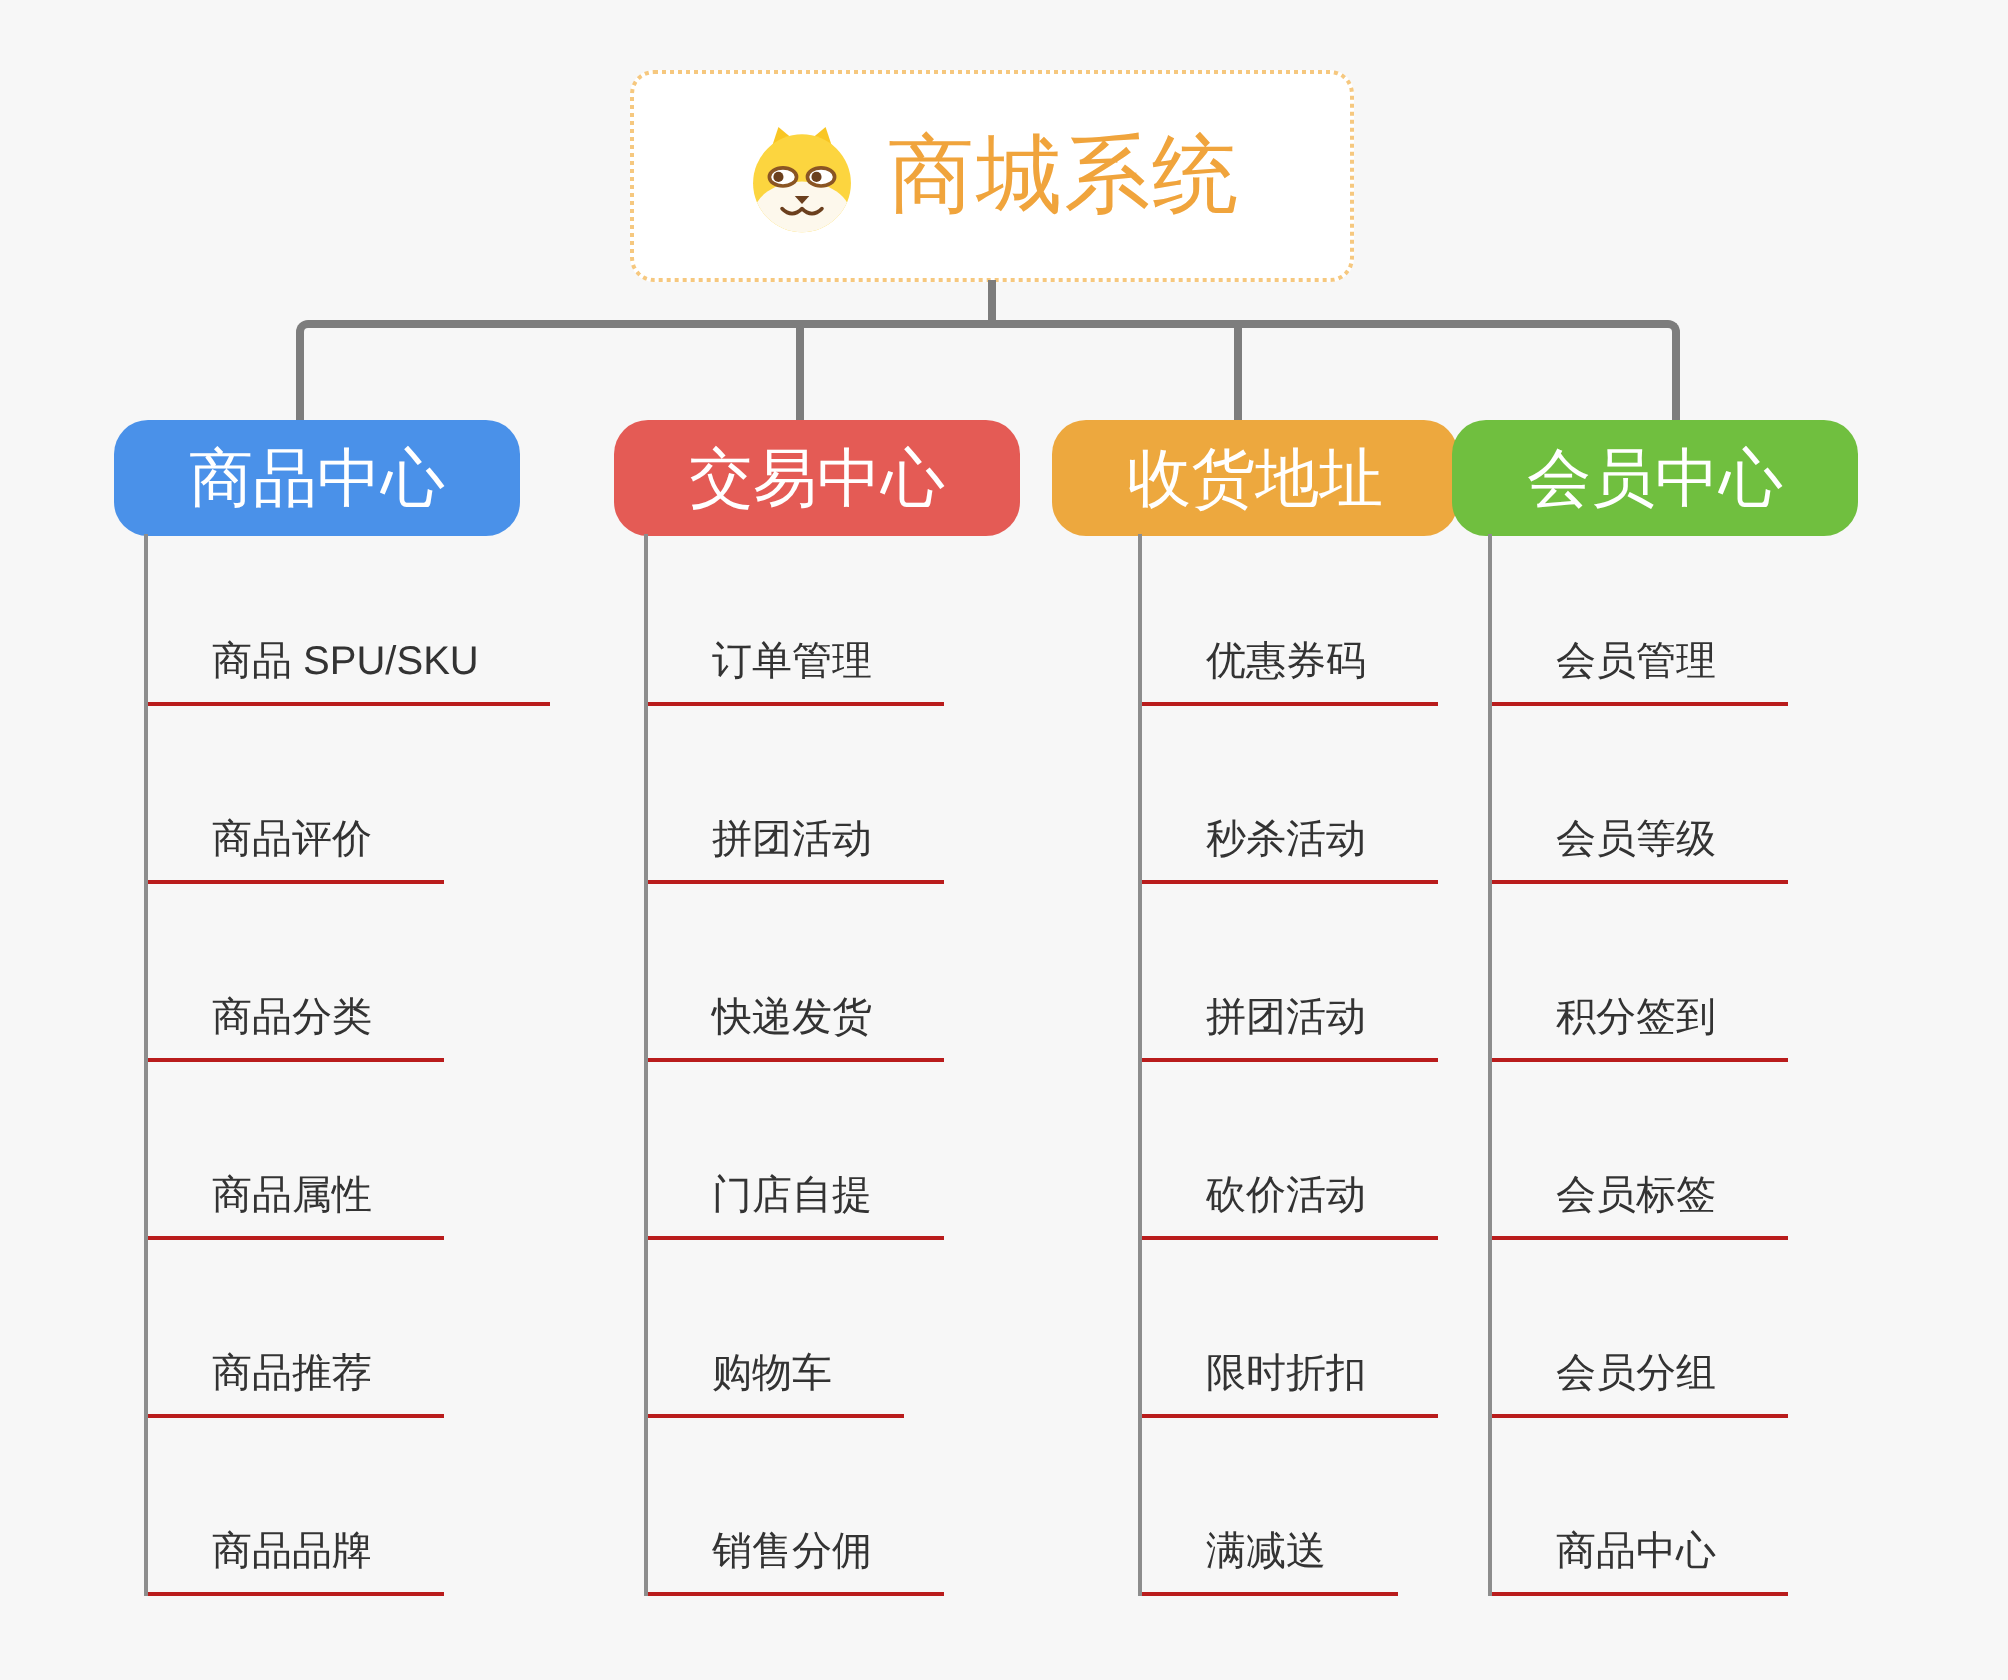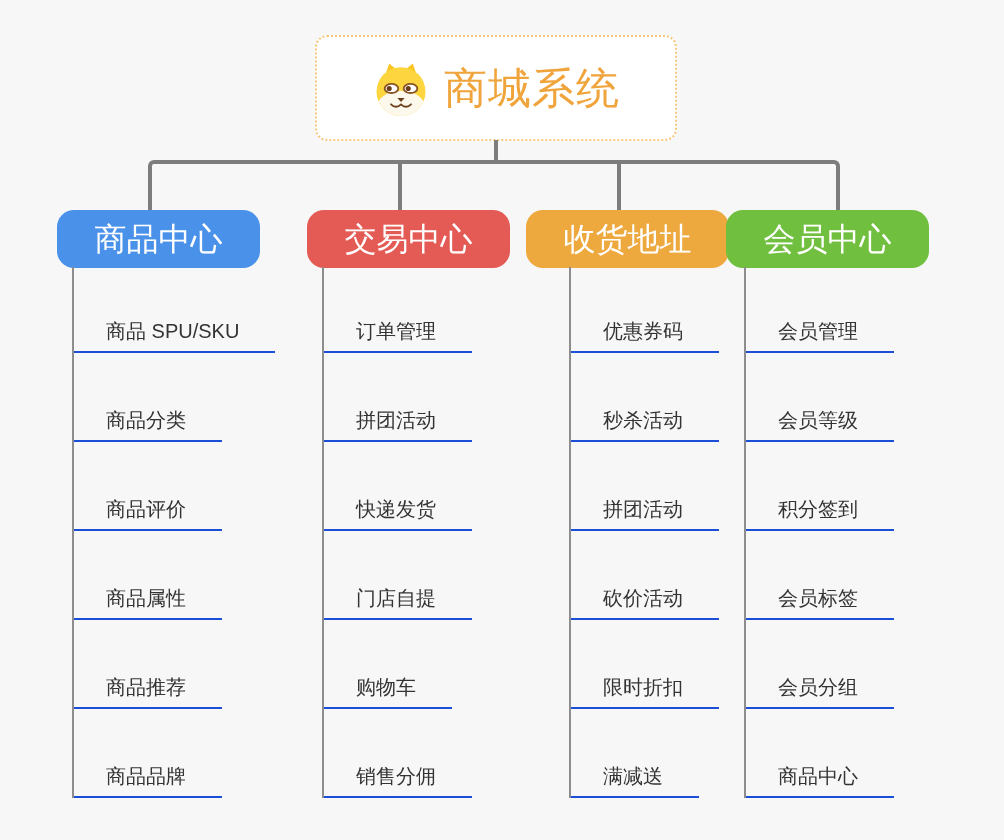--- a/index.html
+++ b/index.html
@@ -36,21 +36,21 @@
   .branch-3{left:526px;} .branch-4{left:726px;}
   
   .column{position:absolute;top:267px;width:230px;}
   .col-1{left:72px;}  .col-2{left:322px;}
   .col-3{left:541px;margin-left:28px;} .col-4{left:744px;text-align:center;}
   .column-line{position:absolute;left:0;top:0;width:2px;height:531px;background:#8d8d8d;}
   .leaf-row{height:89px;display:flex;align-items:flex-end;}
   .leaf-row.first{height:86px;}
   .leaf{
     font-size:20px;color:#333333;line-height:1.1;white-space:nowrap;
-    padding:0 36px 9px 34px;border-bottom:2px solid #1d4ed8;cursor:pointer;
+    padding:0 36px 9px 34px;border-bottom:2px solid #b91c1c;cursor:pointer;
   }
 </style>
 </head>
 <body>
 
 <div class="canvas">
 
   <div class="root-node">
     <svg class="dog-icon" viewBox="0 0 64 64">
       <polygon points="13,23 19,5 31,15" fill="#f9c623"></polygon>
@@ -80,24 +80,24 @@
   <div class="branch-node branch-2" style="background-color: rgb(228, 91, 85);">交易中心</div>
   <div class="branch-node branch-3" style="background-color: rgb(237, 168, 62);">收货地址</div>
   <div class="branch-node branch-4" style="background-color: rgb(112, 191, 63);">会员中心</div>
 
   <div class="column col-1">
     <div class="column-line"></div>
     <div class="leaf-row first">
         <div class="leaf">商品 SPU/SKU</div>
       </div>
     <div class="leaf-row">
-        <div class="leaf">商品分类</div>
+        <div class="leaf">商品评价</div>
       </div>
     <div class="leaf-row">
-        <div class="leaf">商品评价</div>
+        <div class="leaf">商品分类</div>
       </div>
     <div class="leaf-row">
         <div class="leaf">商品属性</div>
       </div>
     <div class="leaf-row">
         <div class="leaf">商品推荐</div>
       </div>
     <div class="leaf-row">
         <div class="leaf">商品品牌</div>
       </div>

